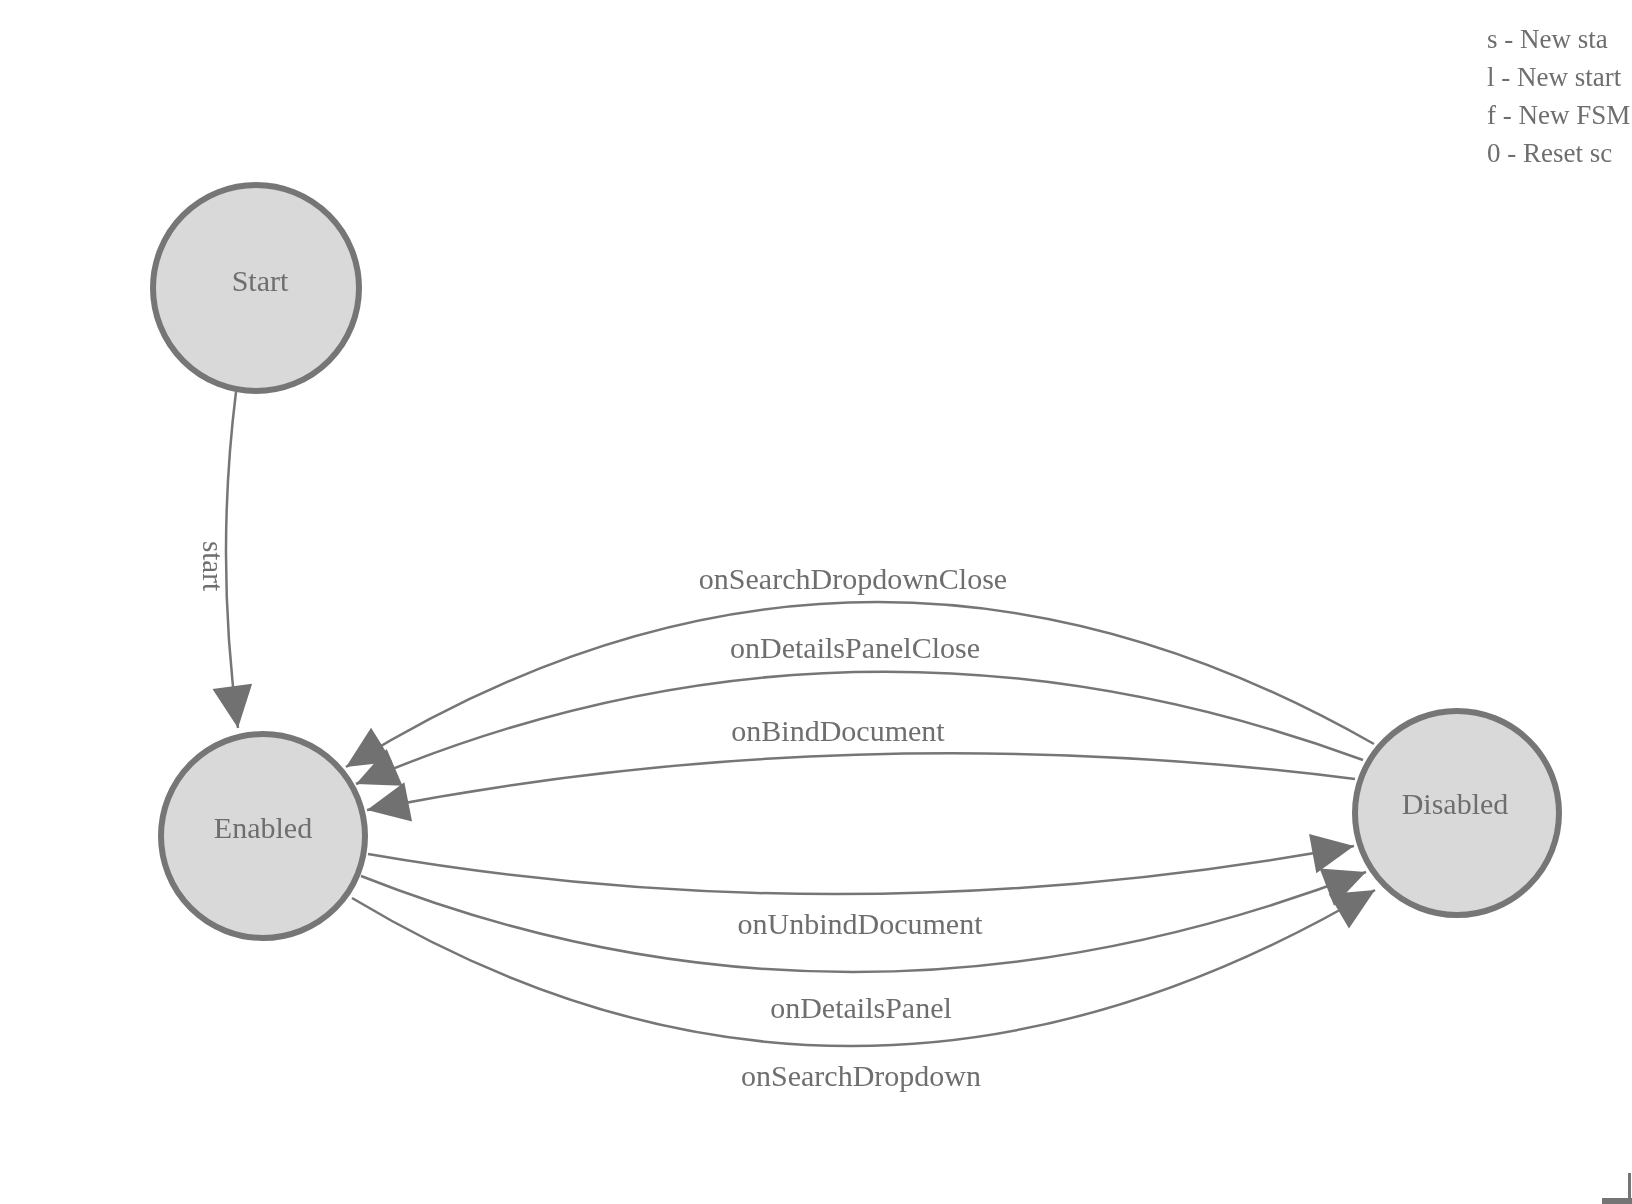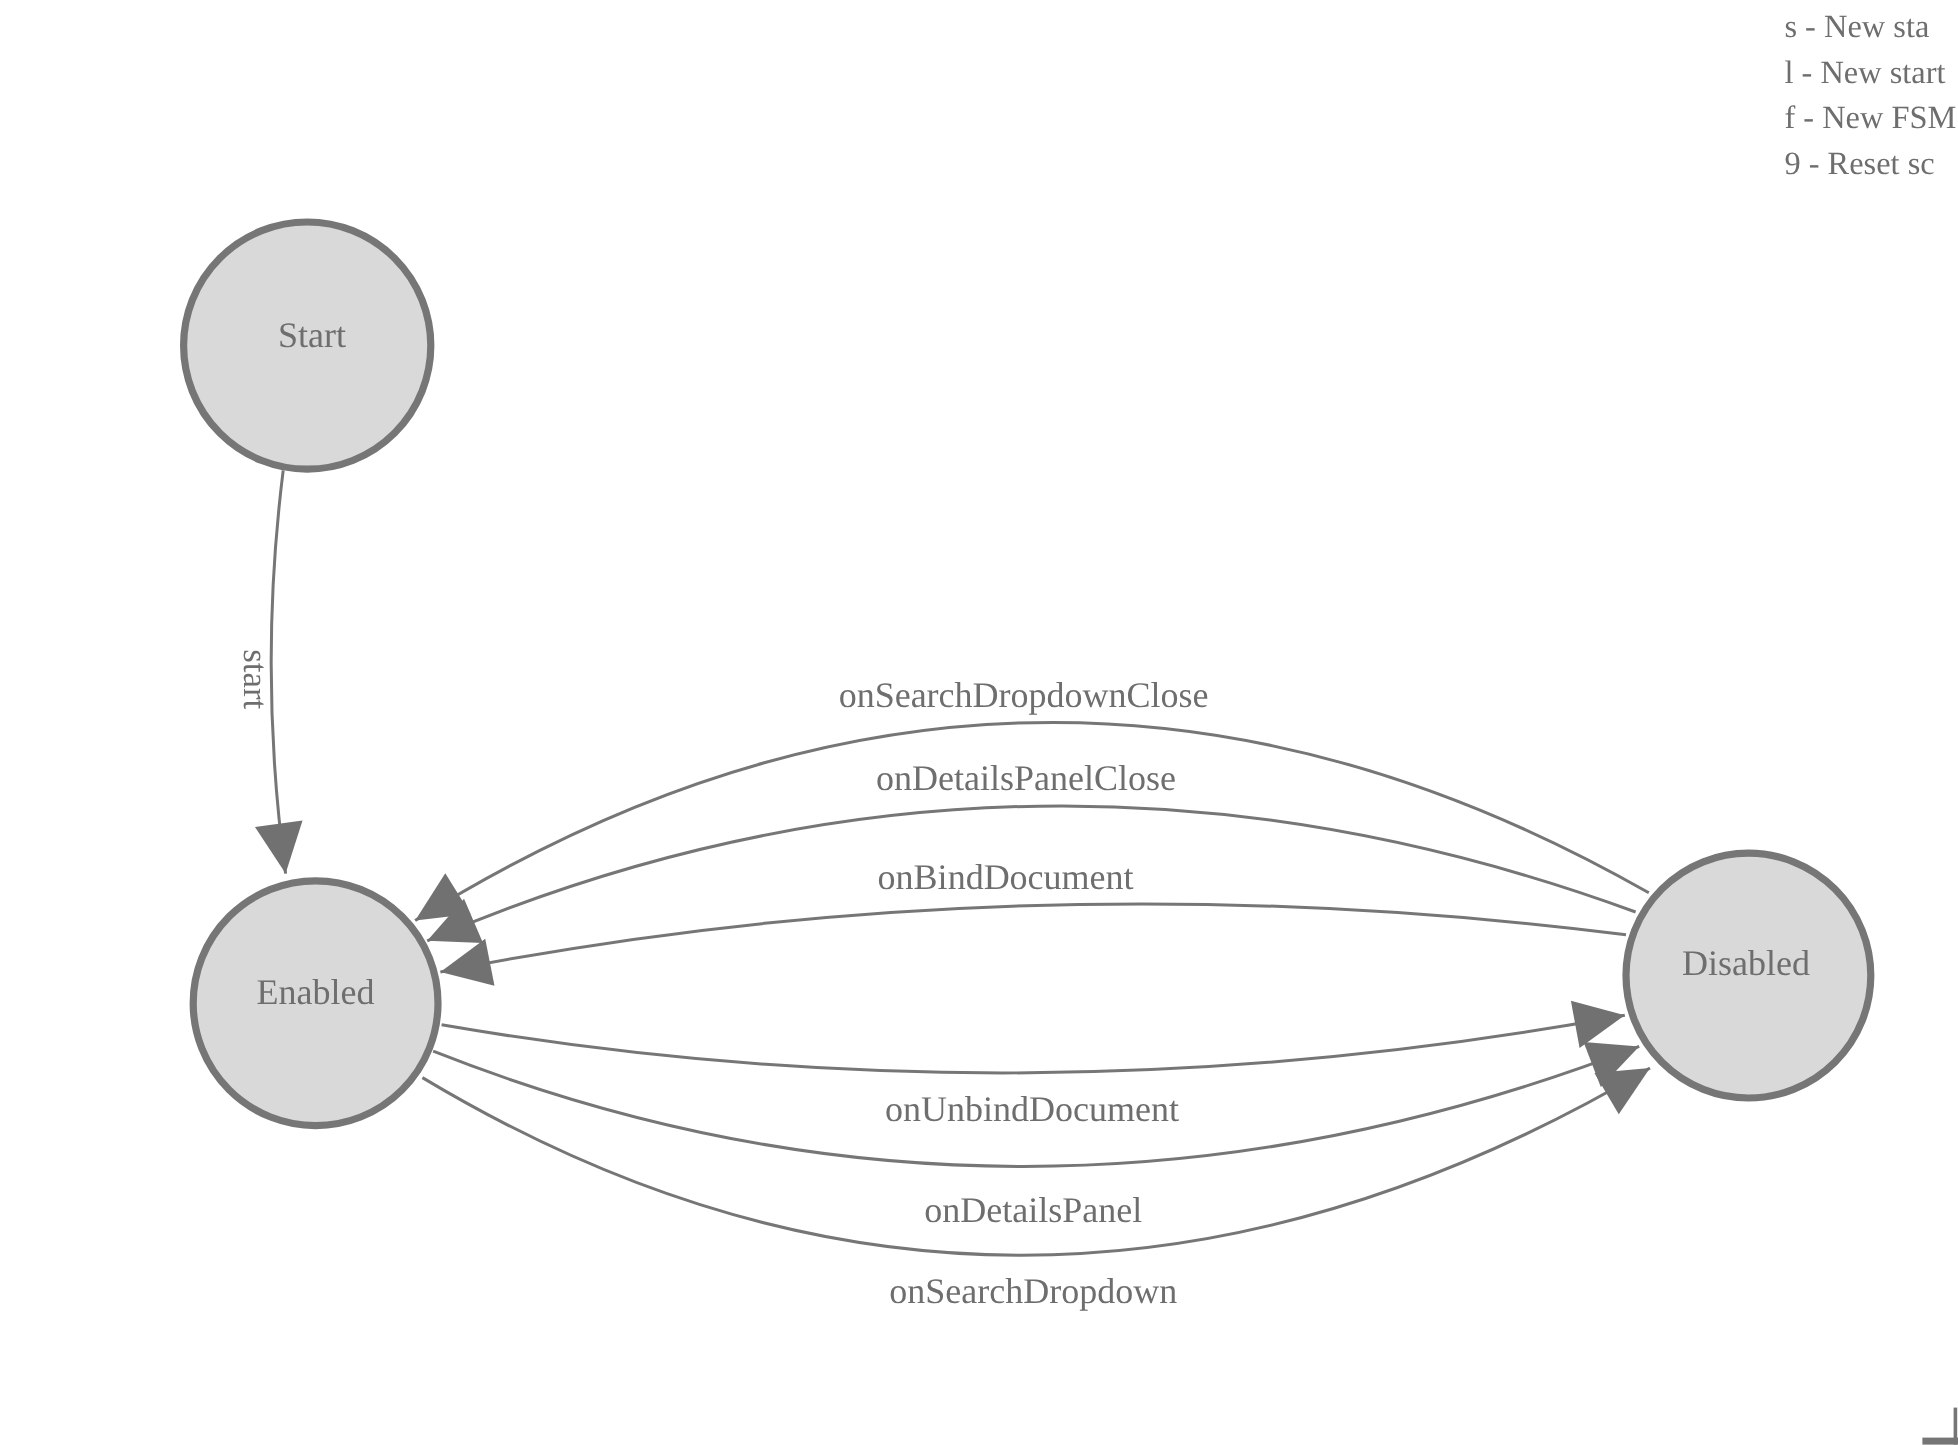--- a/index.html
+++ b/index.html
@@ -42,21 +42,21 @@
     text-anchor: middle;
   }
   .edge-label-start {
     font-size: 29px;
     fill: #6e6e6e;
     text-anchor: middle;
   }
   .legend {
     position: absolute;
     left: 1487px;
-    top: 3px;
+    top: 20px;
     font-size: 27px;
     line-height: 38px;
     color: #6e6e6e;
     white-space: nowrap;
   }
 </style>
 </head>
 <body>
 
 <div class="canvas-wrap">
@@ -106,14 +106,14 @@
       <rect x="1628" y="1173" width="3" height="31" fill="#757575"></rect>
       <rect x="1602" y="1198" width="30" height="6" fill="#757575"></rect>
     </g>
   </svg>
 </div>
 
 <div class="legend">
   <div>s - New sta</div>
   <div>l - New start</div>
   <div>f - New FSM</div>
-  <div>9 - Reset sc</div>
+  <div>0 - Reset sc</div>
 </div>
 
 </body></html>

